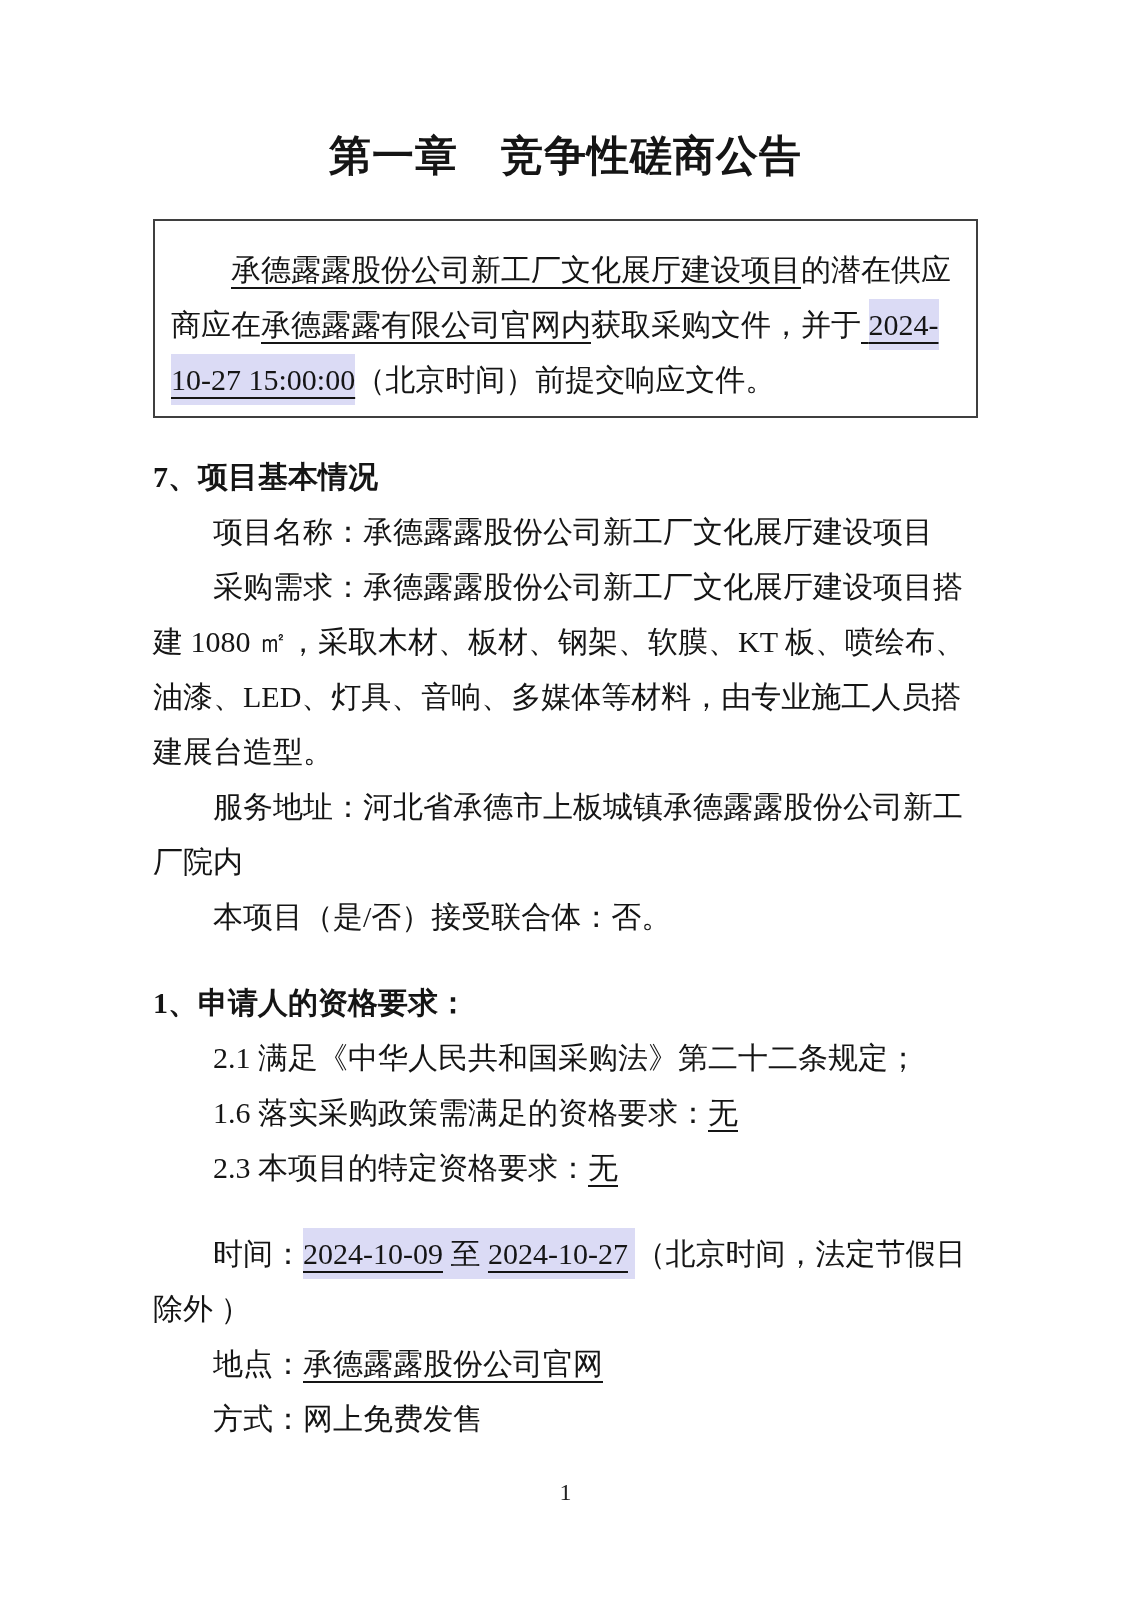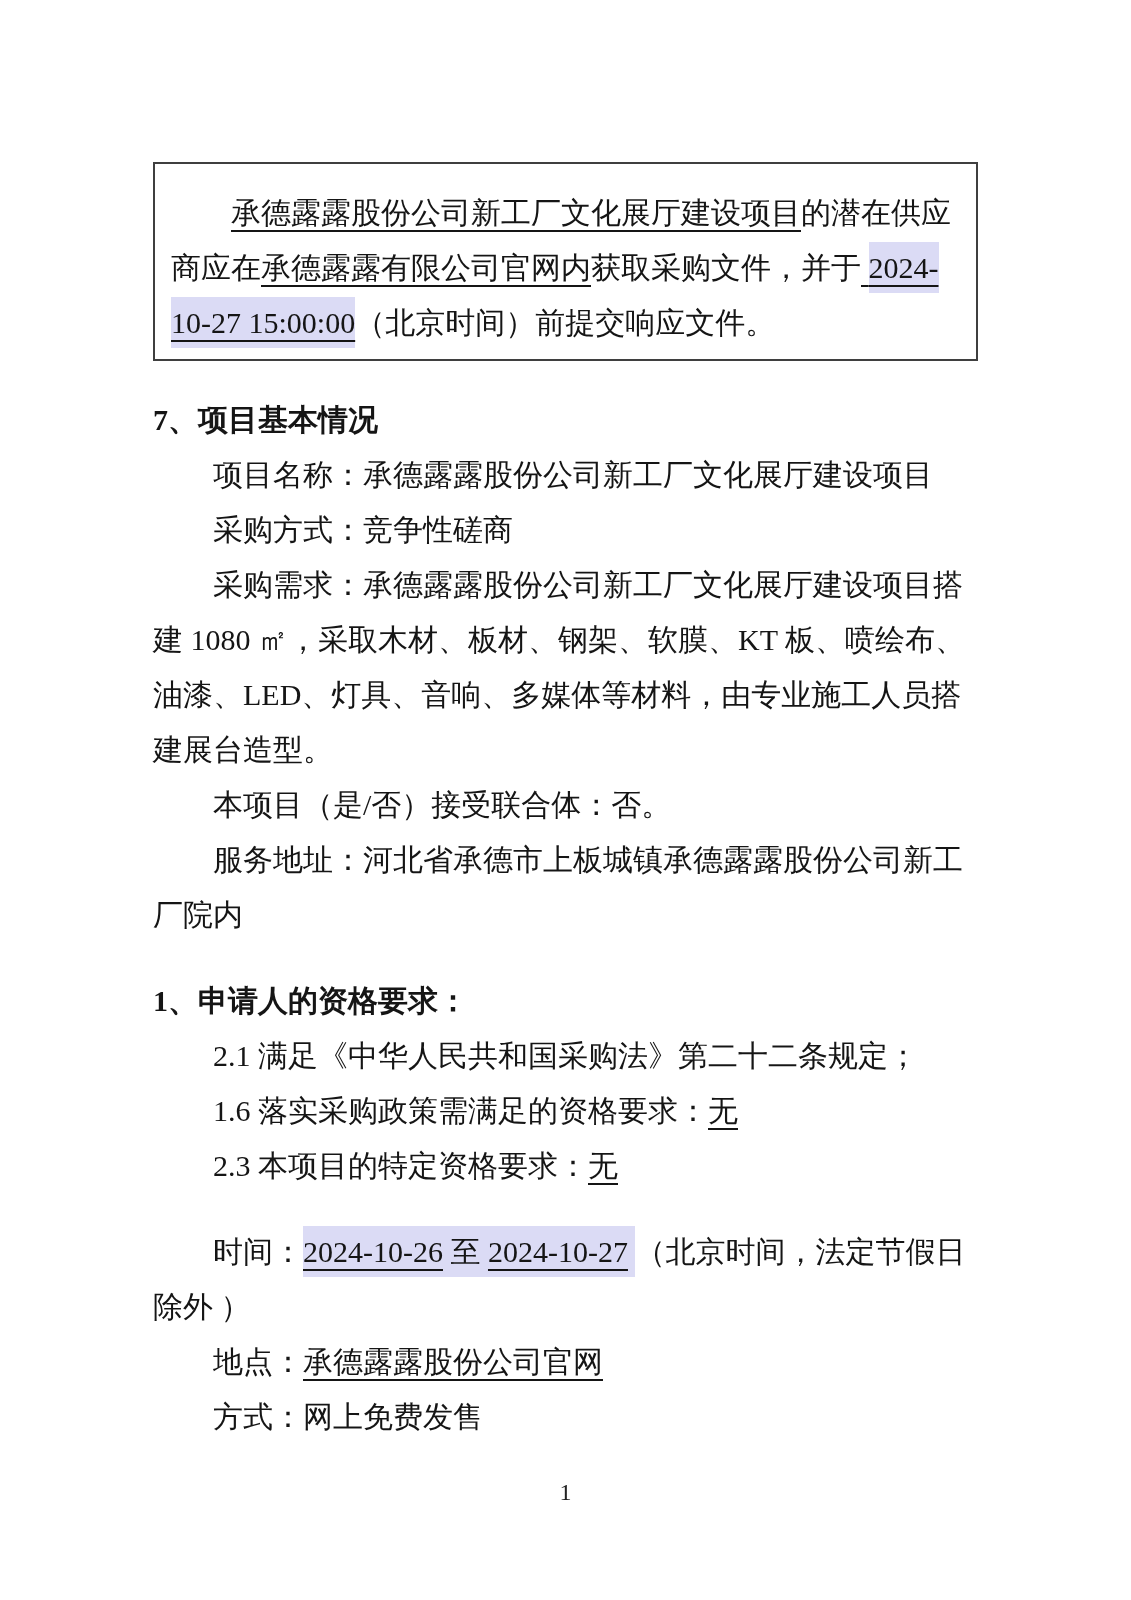--- a/index.html
+++ b/index.html
@@ -58,42 +58,42 @@
     text-align: center;
     font-size: 24px;
     color: #222;
   }
 </style>
 </head>
 <body>
 
 <div class="page">
 
+  <h1 class="title">第一章　竞争性磋商公告</h1>
 
   <div class="notice-box">
     <p><span class="ul">承德露露股份公司新工厂文化展厅建设项目</span><span>的潜在供应商应在</span><span class="ul">承德露露有限公司官网内</span><span>获取采购文件，并于</span><span class="ul">&nbsp;</span><span class="ul hl">2024-10-27 15:00:00</span><span>（北京时间）前提交响应文件。</span></p>
   </div>
 
   <section class="sec">
     <h2>7、项目基本情况</h2>
     <p class="para">项目名称：承德露露股份公司新工厂文化展厅建设项目</p>
-    <p class="para">采购方式：竞争性磋商</p>
     <p class="para">采购需求：承德露露股份公司新工厂文化展厅建设项目搭建 1080 ㎡，采取木材、板材、钢架、软膜、KT 板、喷绘布、油漆、LED、灯具、音响、多媒体等材料，由专业施工人员搭建展台造型。</p>
+    <p class="para">服务地址：河北省承德市上板城镇承德露露股份公司新工厂院内</p>
     <p class="para">本项目（是/否）接受联合体：否。</p>
-    <p class="para">服务地址：河北省承德市上板城镇承德露露股份公司新工厂院内</p>
   </section>
 
   <section class="sec">
     <h2>1、申请人的资格要求：</h2>
     <p class="para">2.1 满足《中华人民共和国采购法》第二十二条规定；</p>
     <p class="para"><span>1.6 落实采购政策需满足的资格要求：</span><span class="ul">无</span></p>
     <p class="para"><span>2.3 本项目的特定资格要求：</span><span class="ul">无</span></p>
   </section>
 
   <section class="sec">
-    <p class="para"><span>时间：</span><span class="ul hl">2024-10-26</span><span class="hl">&nbsp;至&nbsp;</span><span class="ul hl">2024-10-27</span><span class="hl">&nbsp;</span><span>（北京时间，法定节假日除外 ）</span></p>
+    <p class="para"><span>时间：</span><span class="ul hl">2024-10-09</span><span class="hl">&nbsp;至&nbsp;</span><span class="ul hl">2024-10-27</span><span class="hl">&nbsp;</span><span>（北京时间，法定节假日除外 ）</span></p>
     <p class="para"><span>地点：</span><span class="ul">承德露露股份公司官网</span></p>
     <p class="para">方式：网上免费发售</p>
   </section>
 
   <div class="page-num">1</div>
 
 </div>
 
 </body></html>

